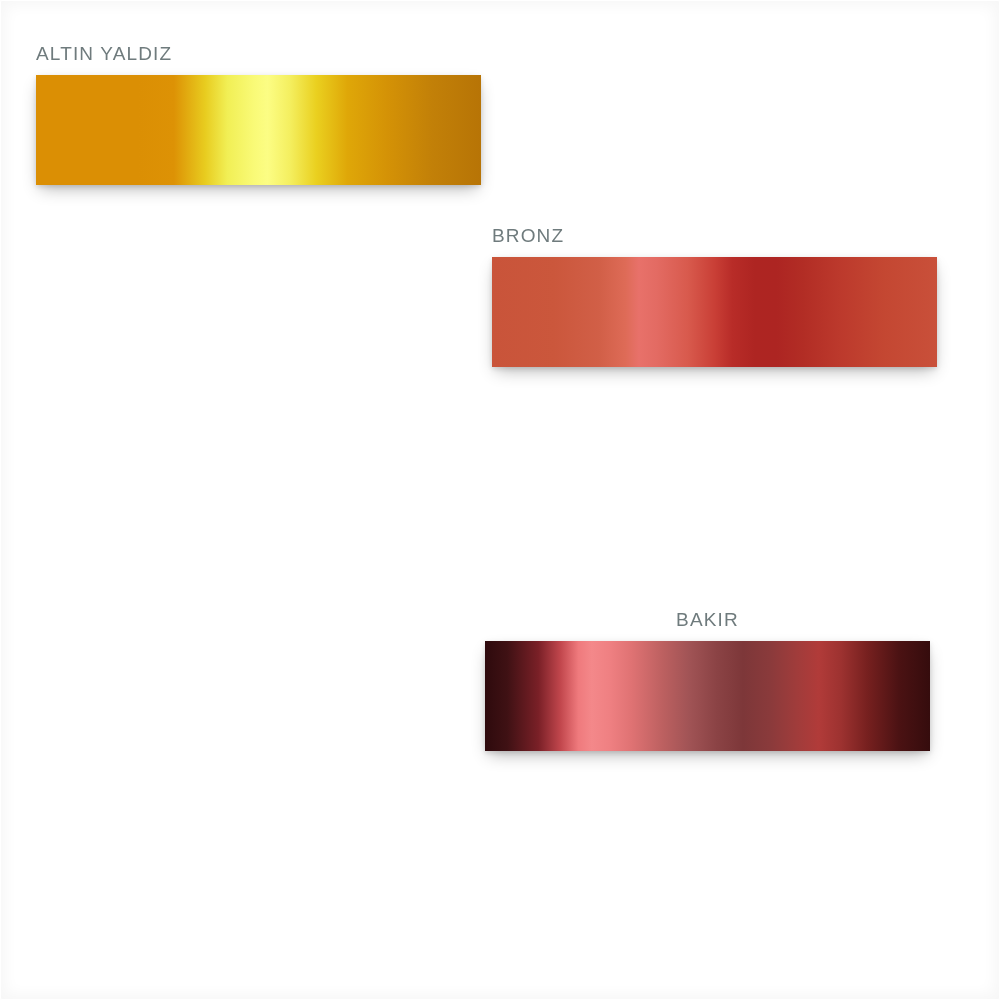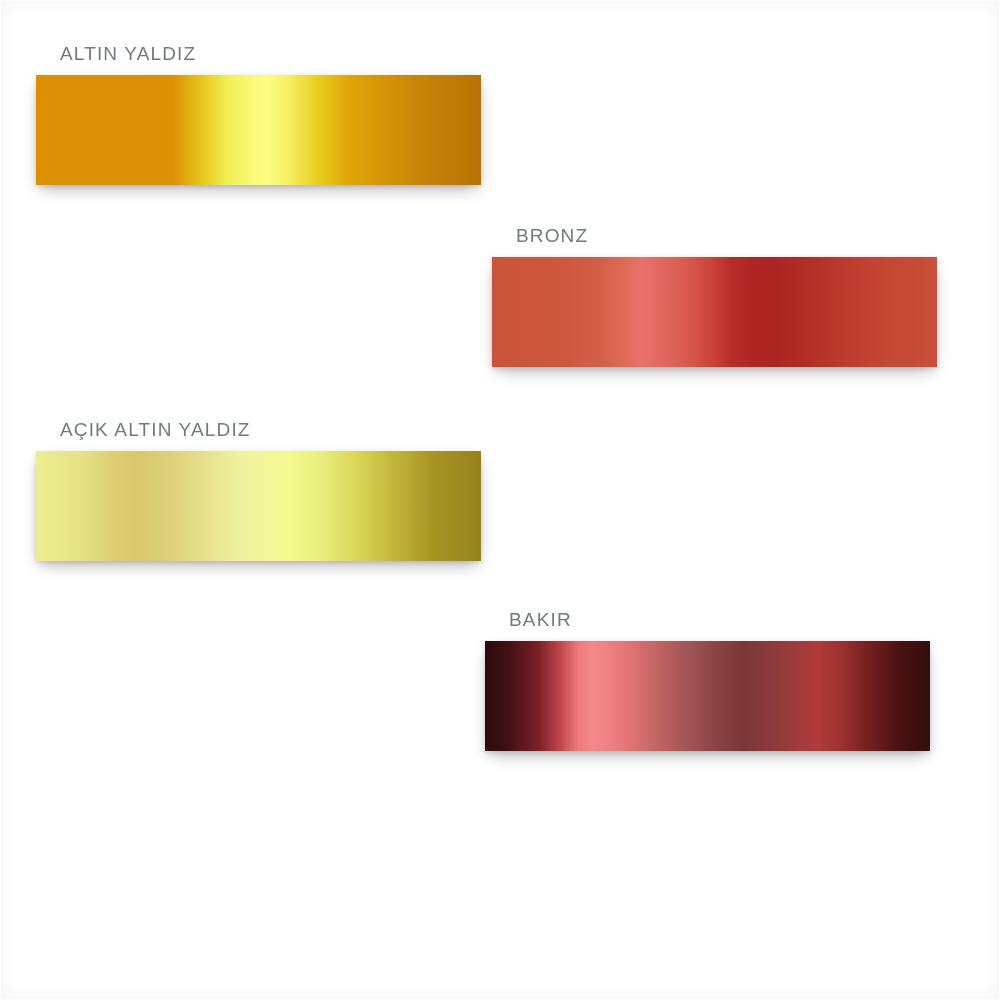--- a/index.html
+++ b/index.html
@@ -36,35 +36,34 @@
 
   .swatch-label {
     font-size: 19px;
     letter-spacing: 1.15px;
     color: #6f7b7d;
     font-weight: 400;
     white-space: nowrap;
     line-height: 1;
     margin-bottom: 12px;
     font-family: "Liberation Sans", "DejaVu Sans", sans-serif;
-    margin-left: 24px;
   }
 
   .swatch-bar {
     width: 445px;
     height: 110px;
     box-shadow: 0 7px 16px -4px rgba(0,0,0,0.30),
                 0 2px 5px rgba(0,0,0,0.12);
   }
 
   
   #group-altin-yaldiz   { left: 36px;  top: 44px;  }
   #group-bronz          { left: 492px; top: 226px; }
   #group-acik-altin     { left: 36px;  top: 420px; }
-  #group-bakir          { left: 485px; top: 610px; }
+  #group-bakir          { left: 485px; top: 610px; text-align: center; }
   #group-parlak-krom    { left: 36px;  top: 796px; }
 
   
   #bar-altin-yaldiz {
     background: linear-gradient(90deg,
       #db8f04 0%,
       #db8f04 23%,
       #dd9205 31%,
       #e8cc1f 38%,
       #f1ef55 43%,
@@ -164,24 +163,20 @@
   <div class="swatch-group" id="group-altin-yaldiz">
     <div class="swatch-label">ALTIN YALDIZ</div>
     <div class="swatch-bar" id="bar-altin-yaldiz"></div>
   </div>
 
   <div class="swatch-group" id="group-bronz">
     <div class="swatch-label">BRONZ</div>
     <div class="swatch-bar" id="bar-bronz"></div>
   </div>
 
-  <div class="swatch-group" id="group-acik-altin">
-    <div class="swatch-label">AÇIK ALTIN YALDIZ</div>
-    <div class="swatch-bar" id="bar-acik-altin"></div>
-  </div>
 
   <div class="swatch-group" id="group-bakir">
     <div class="swatch-label">BAKIR</div>
     <div class="swatch-bar" id="bar-bakir"></div>
   </div>
 
 
   <div id="page-edge"></div>
 </div>
 

